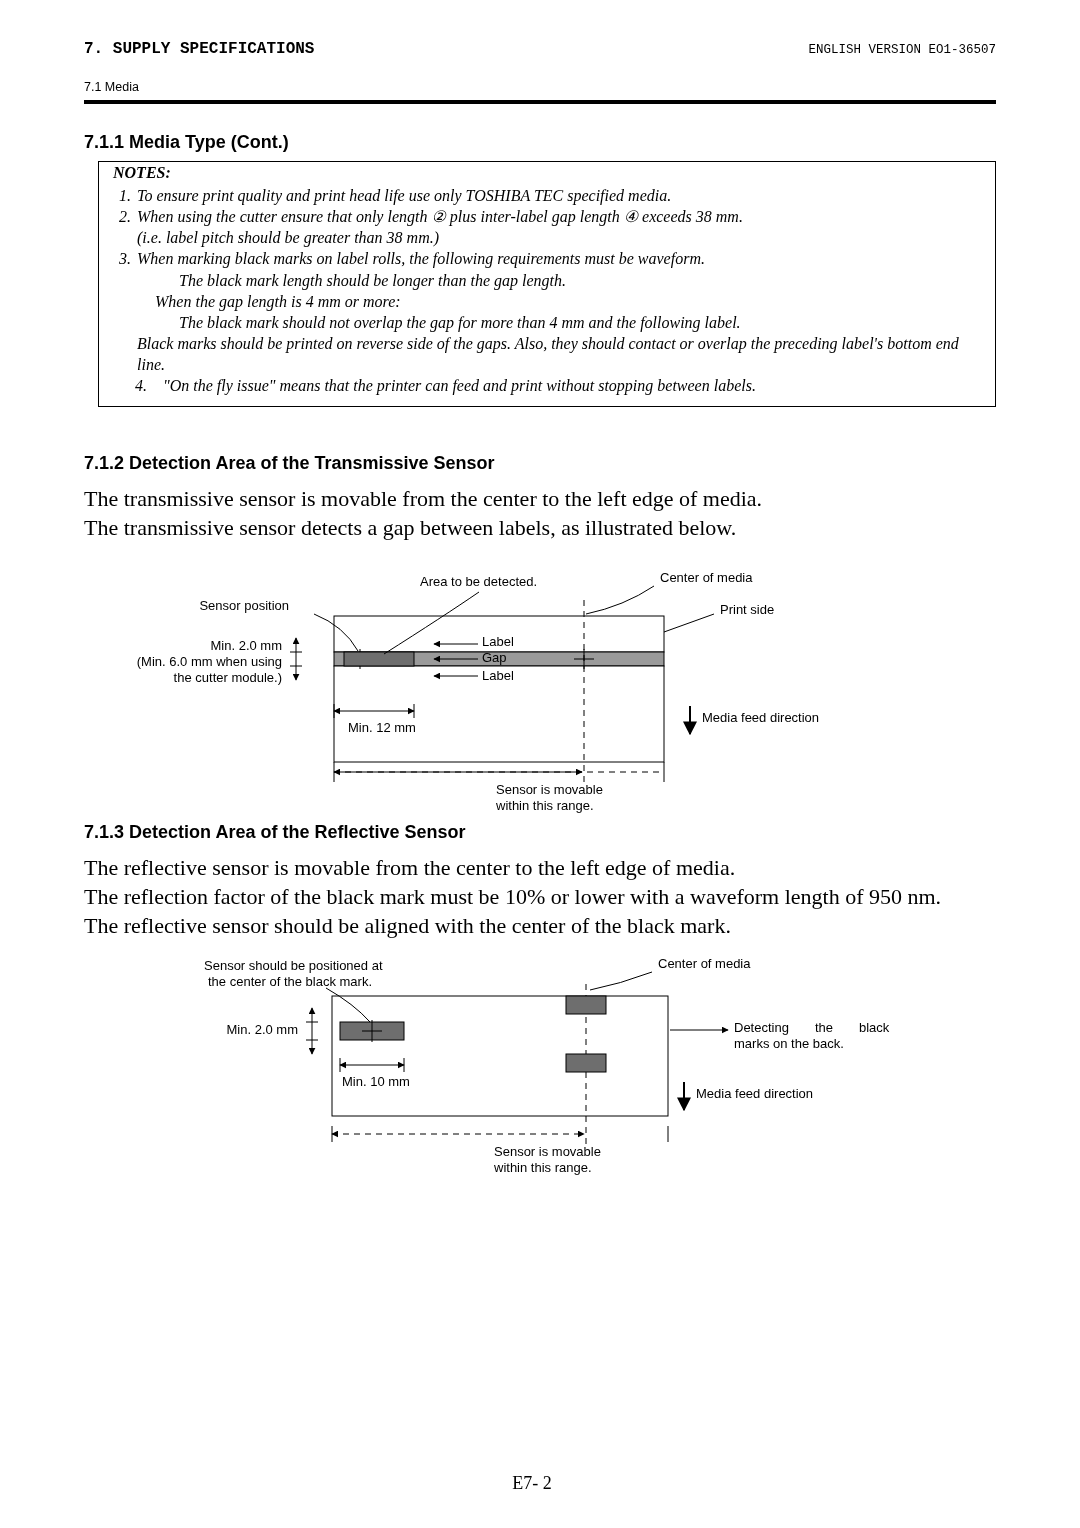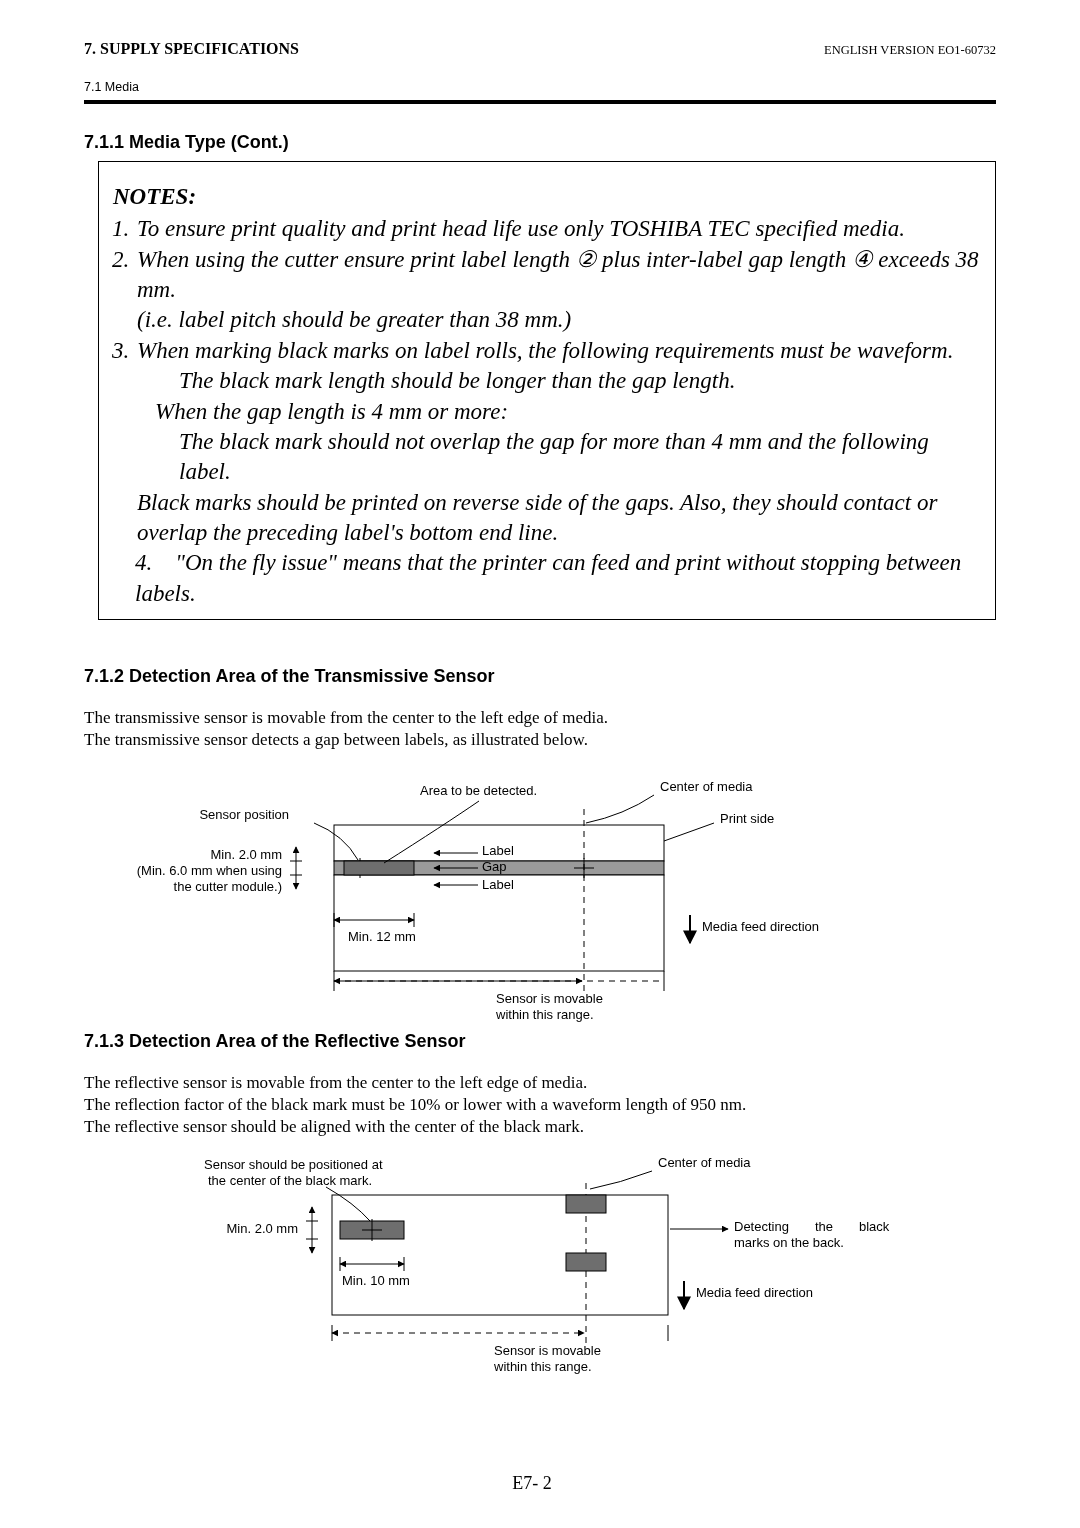--- a/index.html
+++ b/index.html
@@ -13,21 +13,21 @@
     width: 1080px;
     height: 1528px;
     position: relative;
     box-sizing: border-box;
     padding: 40px 84px 0 84px;
   }
   .hdr {
     display: flex;
     justify-content: space-between;
     align-items: baseline;
-    font-family: Liberation Serif, serif;
+    font-family: Liberation Mono, monospace;
     gap: 6px;
   }
   .hdr-left { font-weight: bold; font-size: 16px; }
   .hdr-right { font-size: 12.5px; }
   .subhdr {
     text-align: left;
     font-family: Arial, Helvetica, sans-serif;
     font-size: 12.5px;
     margin-top: 22px;
   }
@@ -37,35 +37,35 @@
     margin: 6px 0 0 0;
   }
   .sec-title {
     font-family: Arial, Helvetica, sans-serif;
     font-weight: bold;
     font-size: 18px;
     margin: 28px 0 8px 0;
   }
   .notes-box {
     border: 1px solid #000;
-    padding: 20px 14px 10px 14px;
+    padding: 0 14px 10px 14px;
     margin: 0 0 0 14px;
     font-style: italic;
-    font-size: 23px;
+    font-size: 16px;
     line-height: 1.32;
   }
   .notes-title { font-weight: bold; margin-bottom: 2px; }
   .notes-ol { margin: 0; padding-left: 22px; }
   .notes-ol > li { padding-left: 2px; font-family: Liberation Serif, serif; }
   .ind1 { margin-left: 18px; }
   .ind2 { margin-left: 42px; }
   .body-p {
-    font-size: 17px;
+    font-size: 22px;
     line-height: 1.30;
-    margin: 20px 0 0 0;
+    margin: 11px 0 0 0;
   }
   .figwrap {
     position: relative;
     margin: 14px 0 0 0;
     font-family: Arial, Helvetica, sans-serif;
     font-size: 13px;
   }
   svg { display: block; }
   .pgnum {
     position: absolute;
@@ -77,33 +77,33 @@
   }
   .circled { display:inline-block; font-style: italic; }
 </style>
 </head>
 <body>
 
 <div class="page">
 
   <div class="hdr">
     <div class="hdr-left">7. SUPPLY SPECIFICATIONS</div>
-    <div class="hdr-right">ENGLISH VERSION EO1-60732</div>
+    <div class="hdr-right">ENGLISH VERSION EO1-36507</div>
   </div>
   <div class="subhdr">7.1 Media</div>
   <hr class="rule-thick">
 
   <div class="sec-title">7.1.1  Media Type (Cont.)</div>
 
   <div class="notes-box">
     <div class="notes-title">NOTES:</div>
     <ol class="notes-ol">
       <li>To ensure print quality and print head life use only TOSHIBA TEC specified media.</li>
       <li>
-        <span>When using the cutter ensure print label length </span><span class="circled">②</span><span> plus inter-label gap length </span><span class="circled">④</span><span> exceeds 38 mm.</span>
+        <span>When using the cutter ensure that only length </span><span class="circled">②</span><span> plus inter-label gap length </span><span class="circled">④</span><span> exceeds 38 mm.</span>
         <div class="">(i.e. label pitch should be greater than 38 mm.)</div>
       </li>
       <li>
         <span>When marking black marks on label rolls, the following requirements must be waveform.</span>
         <div class="ind2">The black mark length should be longer than the gap length.</div>
         <div class="ind1">When the gap length is 4 mm or more:</div>
         <div class="ind2">The black mark should not overlap the gap for more than 4 mm and the following label.</div>
         <div>Black marks should be printed on reverse side of the gaps.  Also, they should contact or overlap the preceding label's bottom end line.</div>
       </li>
       <li value="4" style="list-style-position:inside; margin-left:-22px; padding-left:22px;">&nbsp;&nbsp;&nbsp;<span>"On the fly issue" means that the printer can feed and print without stopping between labels.</span></li>

